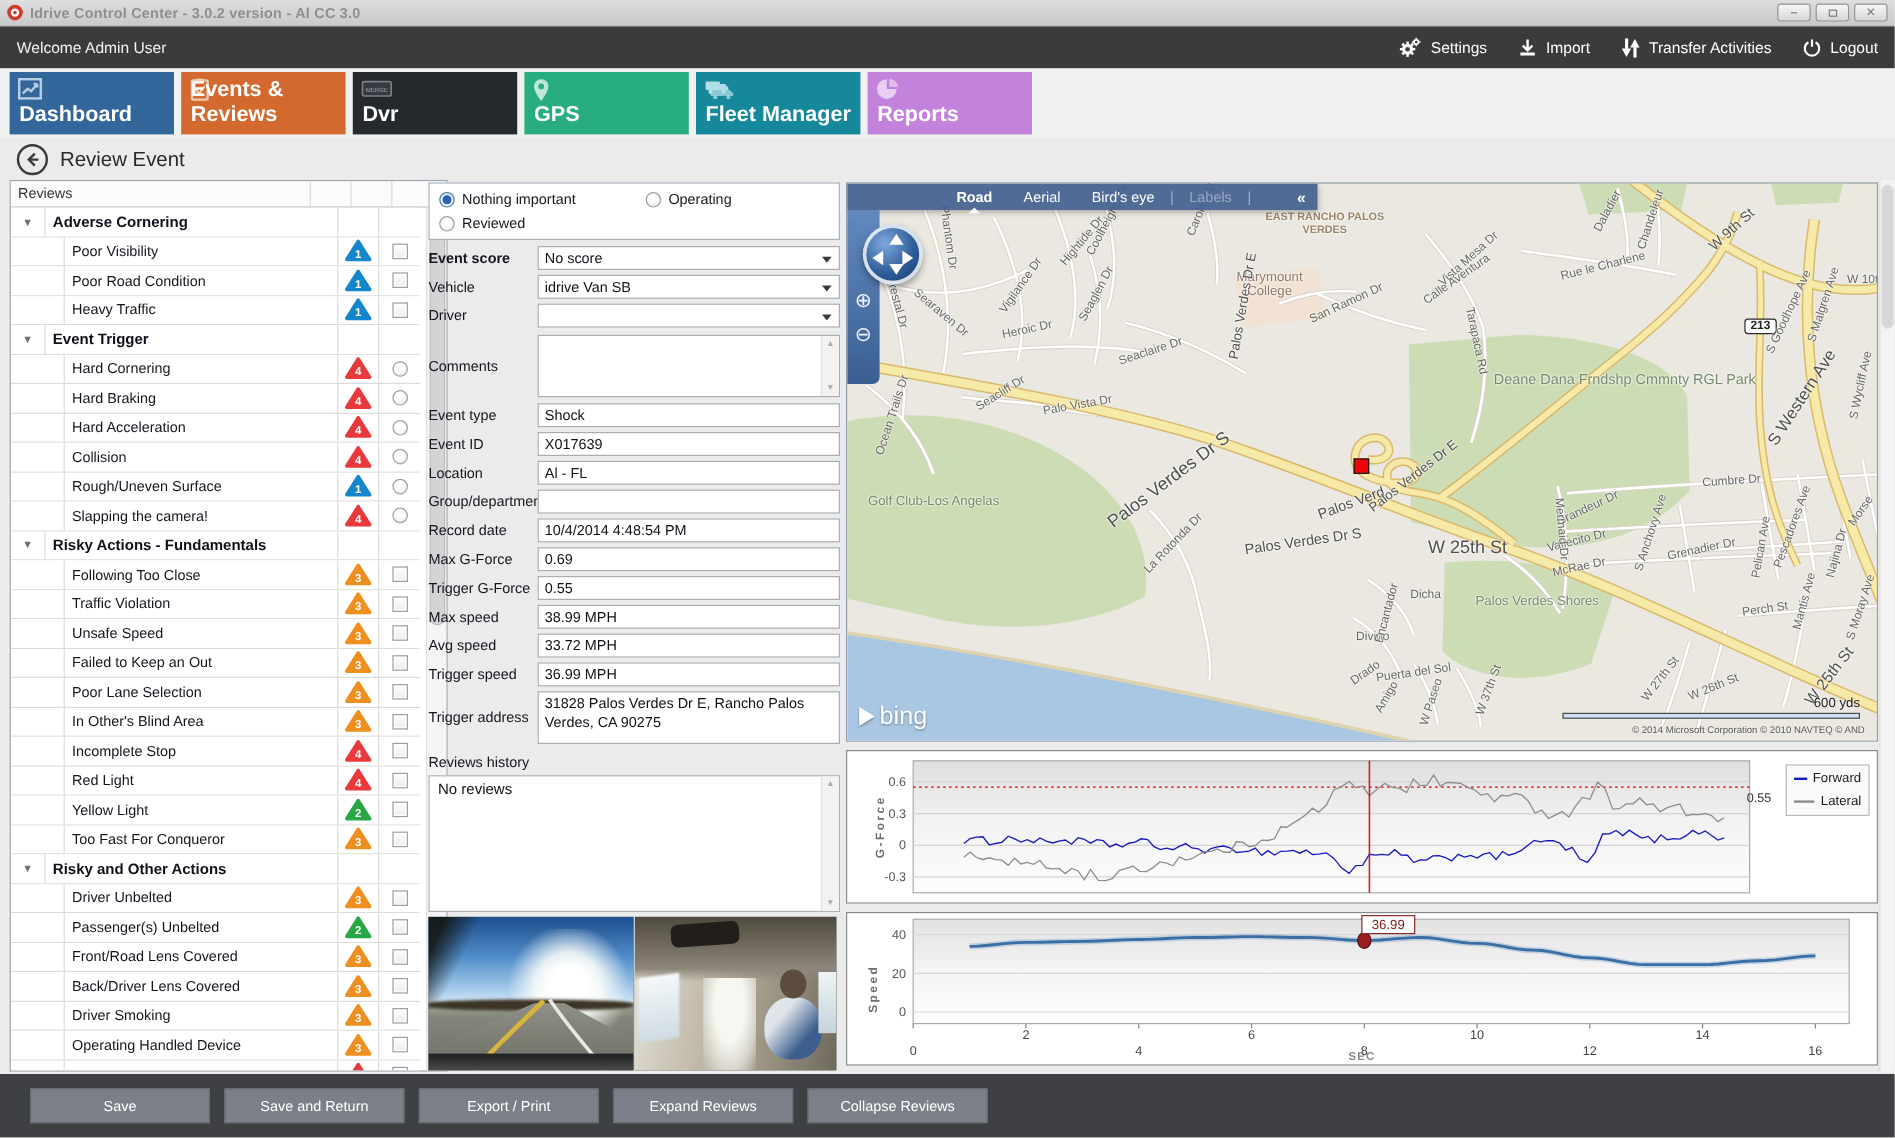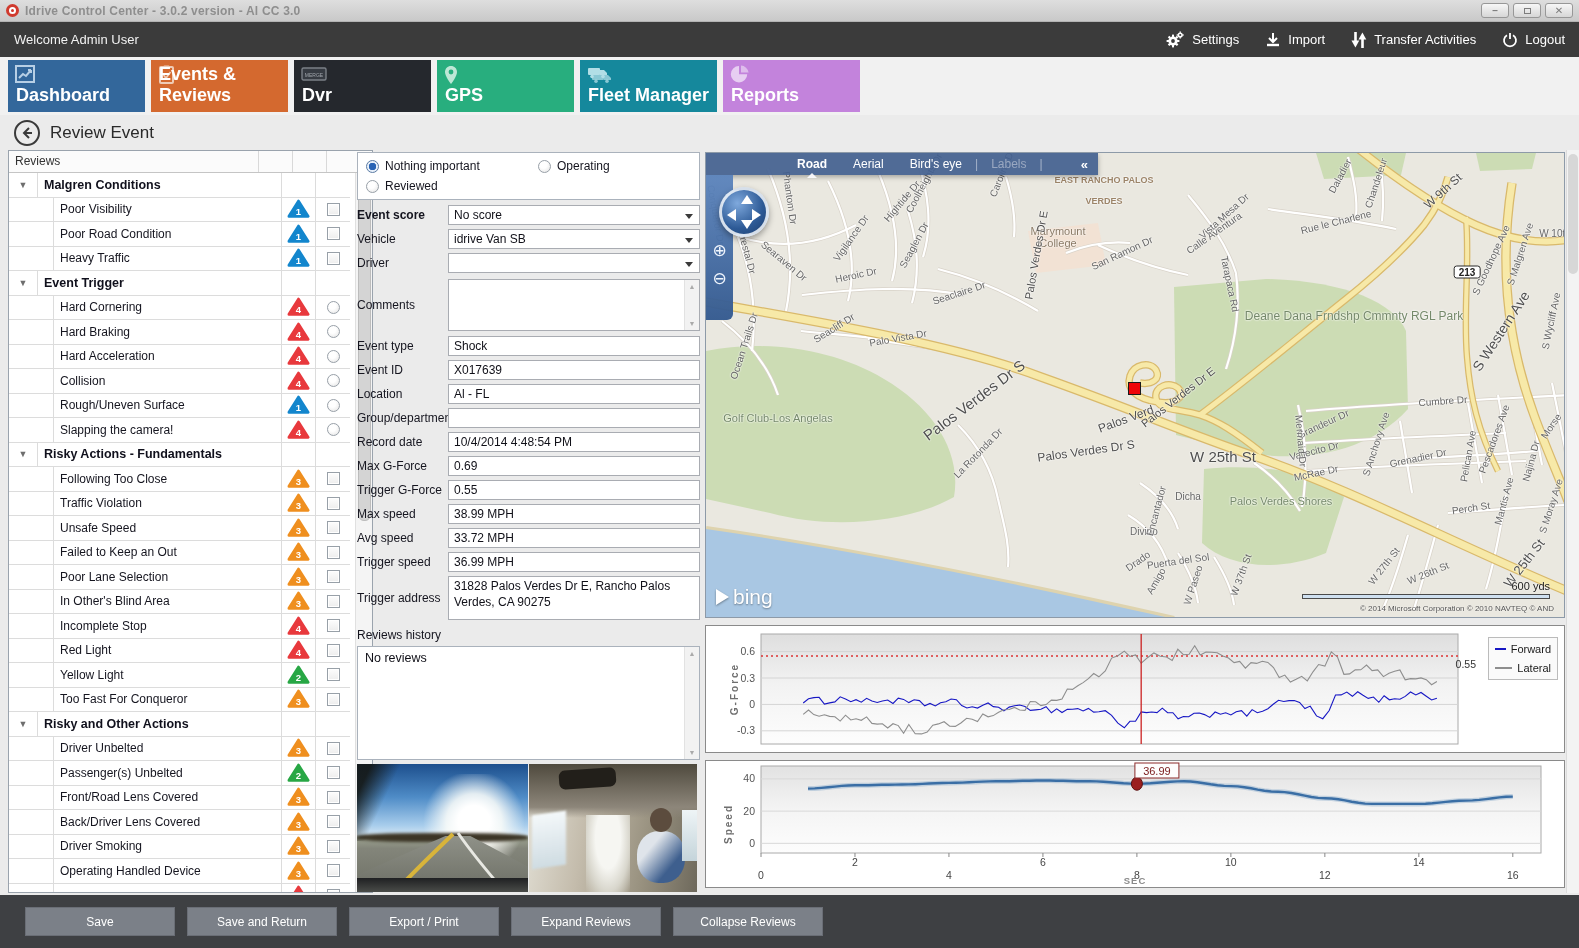--- a/index.html
+++ b/index.html
@@ -360,21 +360,21 @@
 
   <div id="reviews-panel">
     <div id="tree-header">
       <div class="h-main">Reviews</div>
       <div class="h-cell"></div>
         <div class="h-cell"></div>
     </div>
     <div id="tree-rows">
         <div class="trow group">
           <div class="c-exp">▼</div>
-          <div class="c-label">Malgren Conditions</div>
+          <div class="c-label">Adverse Cornering</div>
           <div class="c-sev"></div>
           <div class="c-ctl"></div>
         </div>
         <div class="trow item">
           <div class="c-ind"></div>
           <div class="c-label">Poor Visibility</div>
           <div class="c-sev">
             <svg width="23" height="20" viewBox="0 0 23 20">
               <polygon points="11.5,2.2 21,17.3 2,17.3" fill="#1386cd" stroke="#1386cd" stroke-width="3" stroke-linejoin="round"></polygon>
               <text x="11.5" y="15.6" font-size="9.5" font-weight="bold" fill="#fff" text-anchor="middle" font-family="Liberation Sans,sans-serif">1</text>
@@ -982,21 +982,21 @@
             <path d="M494,262 C540,228 590,186 640,146 C670,122 695,100 718,72 C730,56 738,40 742,24" fill="none" stroke="#f7e9a8" stroke-width="5" stroke-linejoin="round"></path>
             <path d="M806,30 C794,105 800,185 828,262 C840,295 852,322 862,348" fill="none" stroke="#f7e9a8" stroke-width="7" stroke-linejoin="round"></path>
             <path d="M650,-6 C690,26 730,54 770,72 C806,88 836,92 866,86" fill="none" stroke="#f7e9a8" stroke-width="6" stroke-linejoin="round"></path>
             <path d="M760,64 C764,110 757,158 761,204 C764,244 772,278 792,318" fill="none" stroke="#f7e9a8" stroke-width="4" stroke-linejoin="round"></path>
           </g>
         <path d="M0,376 C140,396 300,428 468,466" fill="none" stroke="#ded3ae" stroke-width="6"></path>
         <path d="M0,376 C140,396 300,428 468,466 L0,466 Z" fill="#a9c7e3"></path>
       </svg>
       <div id="map-labels">
           <span class="maplabel" style="left: 398px; top: 27px; font-size: 9px; color: rgb(156, 132, 104); font-weight: bold; transform: translate(-50%, -50%);">EAST RANCHO PALOS</span>
-          <span class="maplabel" style="left: 398px; top: 48px; font-size: 9px; color: rgb(156, 132, 104); font-weight: bold; transform: translate(-50%, -50%);">VERDES</span>
+          <span class="maplabel" style="left: 398px; top: 38px; font-size: 9px; color: rgb(156, 132, 104); font-weight: bold; transform: translate(-50%, -50%);">VERDES</span>
           <span class="maplabel" style="left: 352px; top: 78px; font-size: 11px; color: rgb(138, 122, 102); transform: translate(-50%, -50%);">Marymount</span>
           <span class="maplabel" style="left: 352px; top: 90px; font-size: 11px; color: rgb(138, 122, 102); transform: translate(-50%, -50%);">College</span>
           <span class="maplabel" style="left: 648px; top: 163px; font-size: 12px; color: rgb(117, 137, 106); transform: translate(-50%, -50%);">Deane Dana Frndshp Cmmnty RGL Park</span>
           <span class="maplabel" style="left: 72px; top: 265px; font-size: 11px; color: rgb(117, 137, 106); transform: translate(-50%, -50%);">Golf Club-Los Angelas</span>
           <span class="maplabel" style="left: 575px; top: 348px; font-size: 11px; color: rgb(117, 137, 106); transform: translate(-50%, -50%);">Palos Verdes Shores</span>
           <span class="maplabel" style="left: 268px; top: 247px; font-size: 15px; color: rgb(79, 79, 79); transform: translate(-50%, -50%) rotate(-37deg);">Palos Verdes Dr S</span>
           <span class="maplabel" style="left: 380px; top: 298px; font-size: 12px; color: rgb(79, 79, 79); transform: translate(-50%, -50%) rotate(-8deg);">Palos Verdes Dr S</span>
           <span class="maplabel" style="left: 420px; top: 266px; font-size: 12px; color: rgb(79, 79, 79); transform: translate(-50%, -50%) rotate(-20deg);">Palos Verd</span>
           <span class="maplabel" style="left: 472px; top: 244px; font-size: 11px; color: rgb(79, 79, 79); transform: translate(-50%, -50%) rotate(-38deg);">Palos Verdes Dr E</span>
           <span class="maplabel" style="left: 330px; top: 102px; font-size: 11px; color: rgb(79, 79, 79); transform: translate(-50%, -50%) rotate(-80deg);">Palos Verdes Dr E</span>

